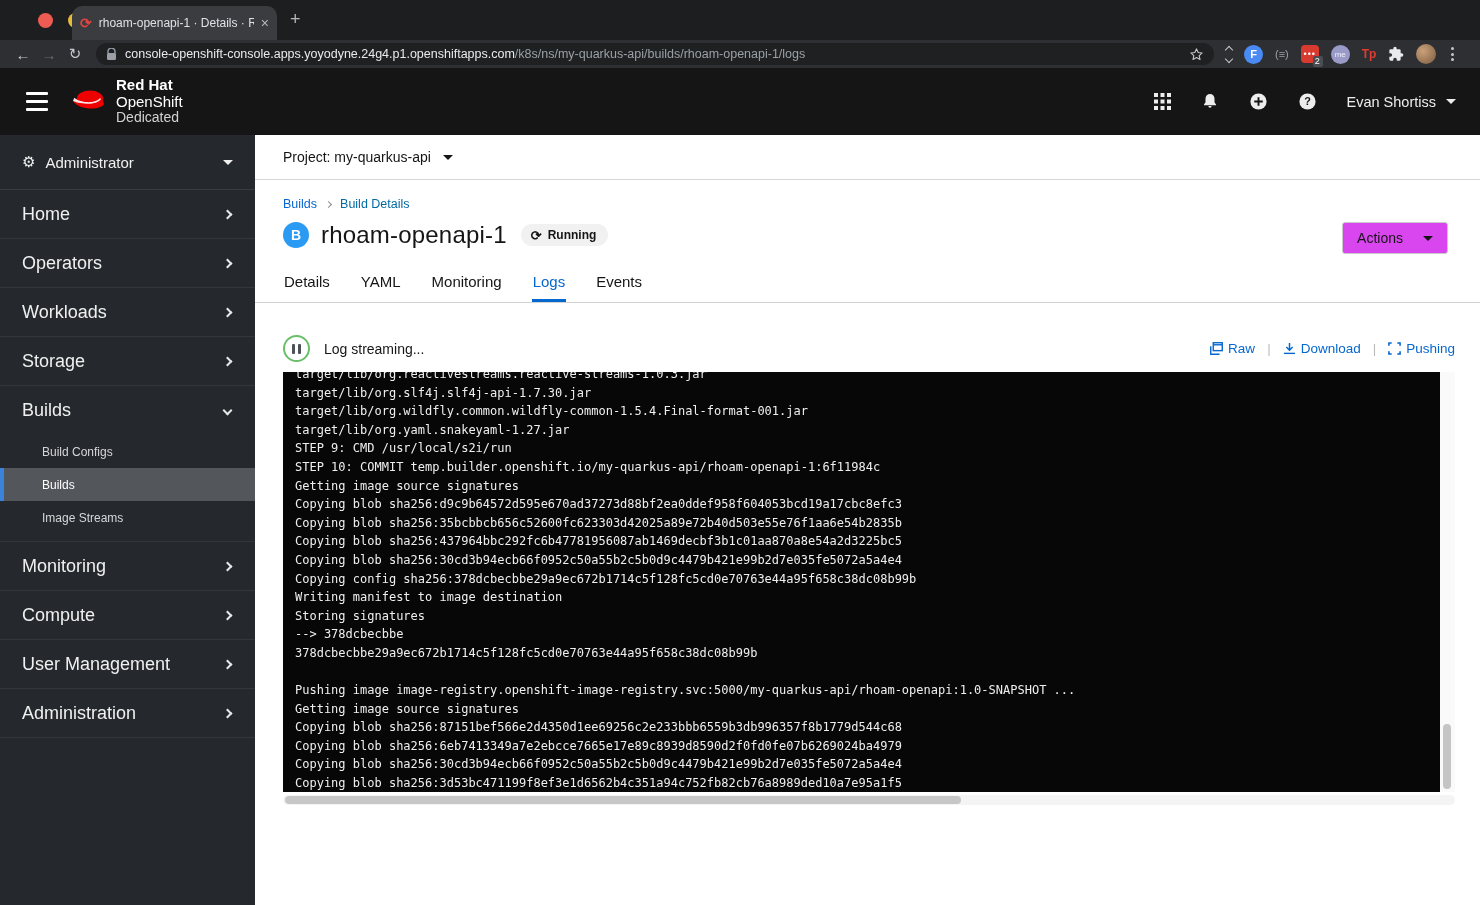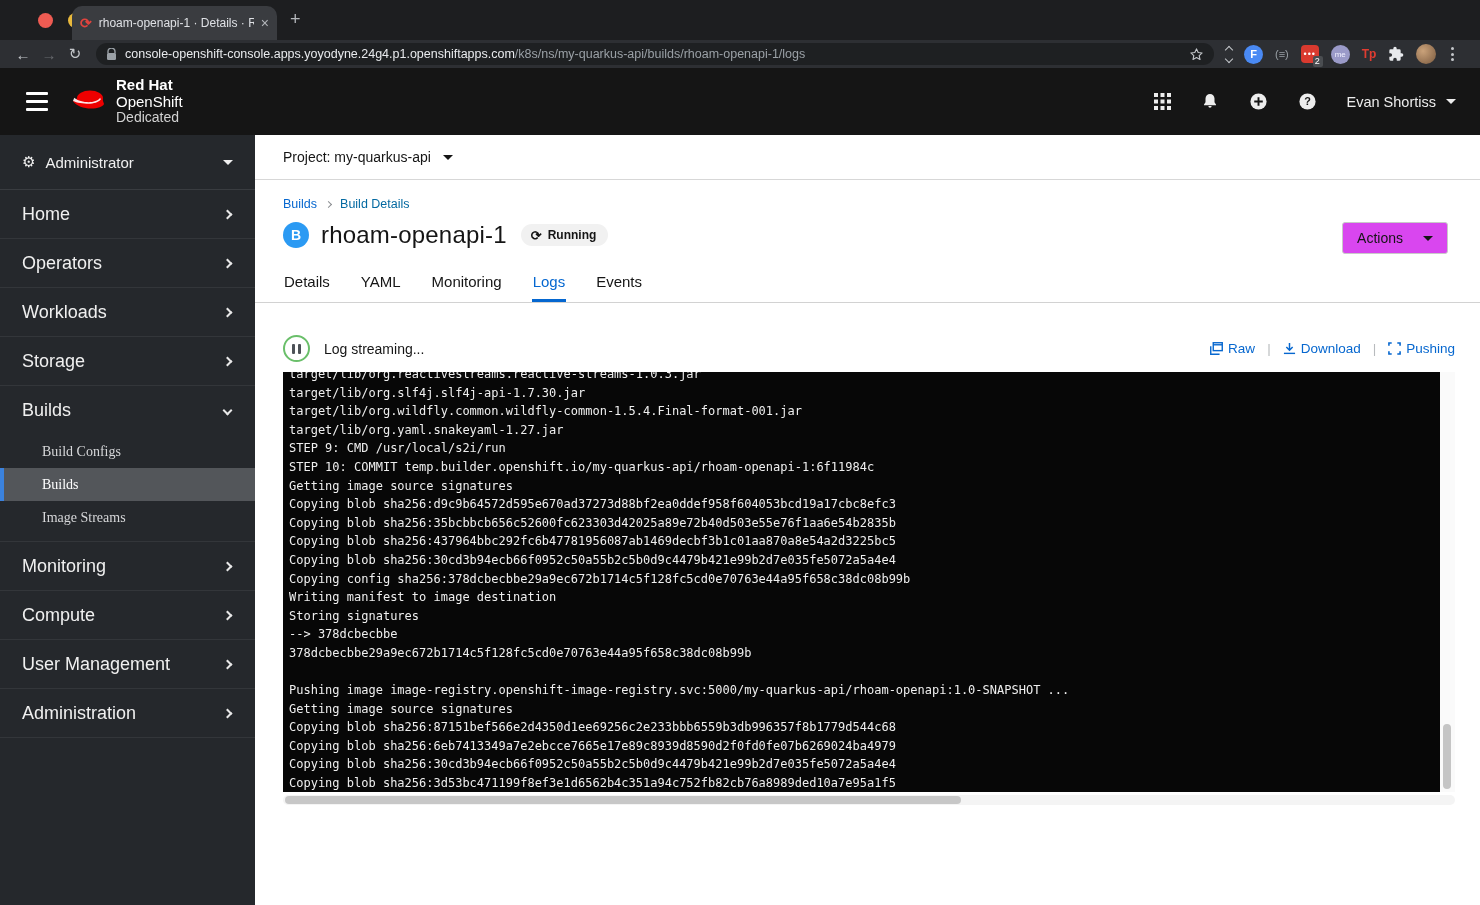--- a/index.html
+++ b/index.html
@@ -66,22 +66,22 @@
   .persp { height:55px; display:flex; align-items:center; padding:0 22px; gap:10px;
            border-bottom:1px solid #393c40; font-size:15px; }
   .persp .gear { font-size:15px; }
   .persp .caret-down { margin-left:auto; border-top-color:#f0f0f0; }
   .nav-item { height:49px; display:flex; align-items:center; padding:0 24px 0 22px; font-size:18px;
               border-bottom:1px solid #33363a; cursor:pointer; }
   .nav-item .chev { margin-left:auto; }
   .chev { width:7px; height:7px; border-right:2px solid #e8e8e8; border-bottom:2px solid #e8e8e8; }
   .chev-right { transform:rotate(-45deg); }
   .chev-down  { transform:rotate(45deg); }
-  .nav-sub { height:33px; display:flex; align-items:center; padding-left:42px; font-size:14px;
-             color:#d6d7d9; cursor:pointer;font-family:Liberation Serif, serif; }
+  .nav-sub { height:33px; display:flex; align-items:center; padding-left:42px; font-size:12px;
+             color:#d6d7d9; cursor:pointer; }
   .nav-sub.active { background:#53565a; color:#fff; border-left:4px solid #3b82dd; padding-left:38px; }
   .nav-group-end { border-bottom:1px solid #33363a; height:8px; }
 
   
   .main { flex:1; background:#fff; position:relative; }
   .projectbar { height:45px; background:#fff; border-bottom:1px solid #d7d7d7; display:flex;
                 align-items:center; padding-left:28px; gap:12px; font-size:14px; color:#151515; }
   .projectbar .caret-down { border-top-color:#151515; }
   .crumbs { margin:17px 0 0 28px; font-size:12.5px; display:flex; align-items:center; gap:9px; }
   .crumb-link { color:#0667cf; }
@@ -110,21 +110,21 @@
   .pausebtn i { width:3px;height:10px;background:#4d5258;border-radius:1px; }
   .streamtext { margin-left:14px; font-size:14px; color:#151515; }
   .loglinks { margin-left:auto; display:flex; align-items:center; gap:12px; font-size:13.5px; }
   .loglink { color:#0667cf; display:flex; align-items:center; gap:5px; cursor:pointer; }
   .lsep { color:#b8bbbe; }
 
   .logwin { margin:10px 25px 0 28px; }
   .logheader { height:27px; background:#2a2c30; color:#f0f0f0; font-size:12.5px;
                display:flex; align-items:center; padding-left:9px; }
   .logbody { display:flex; height:420px; }
-  .logcontent { flex:1; background:#070707; overflow:hidden; padding-left:6px; }
+  .logcontent { flex:1; background:#070707; overflow:hidden; padding-left:12px; }
   .logclip { margin-top:-7px; }
   .log-line { font-family:"DejaVu Sans Mono", monospace; font-size:12px; line-height:18.6px;
               min-height:18.6px; color:#efefef; white-space:pre; }
   .vtrack { width:15px; background:#fafafa; position:relative; }
   .vthumb { position:absolute; left:3px; width:8px; top:352px; height:65px; background:#c5c5c5; border-radius:4px; }
   .hscroll { margin:3px 25px 0 28px; height:10px; background:#f4f4f4; border-radius:5px; position:relative; }
   .hthumb { position:absolute; left:2px; top:1px; height:8px; width:676px; background:#c7c7c7; border-radius:4px; }
 
   svg { display:block; }
 </style>

